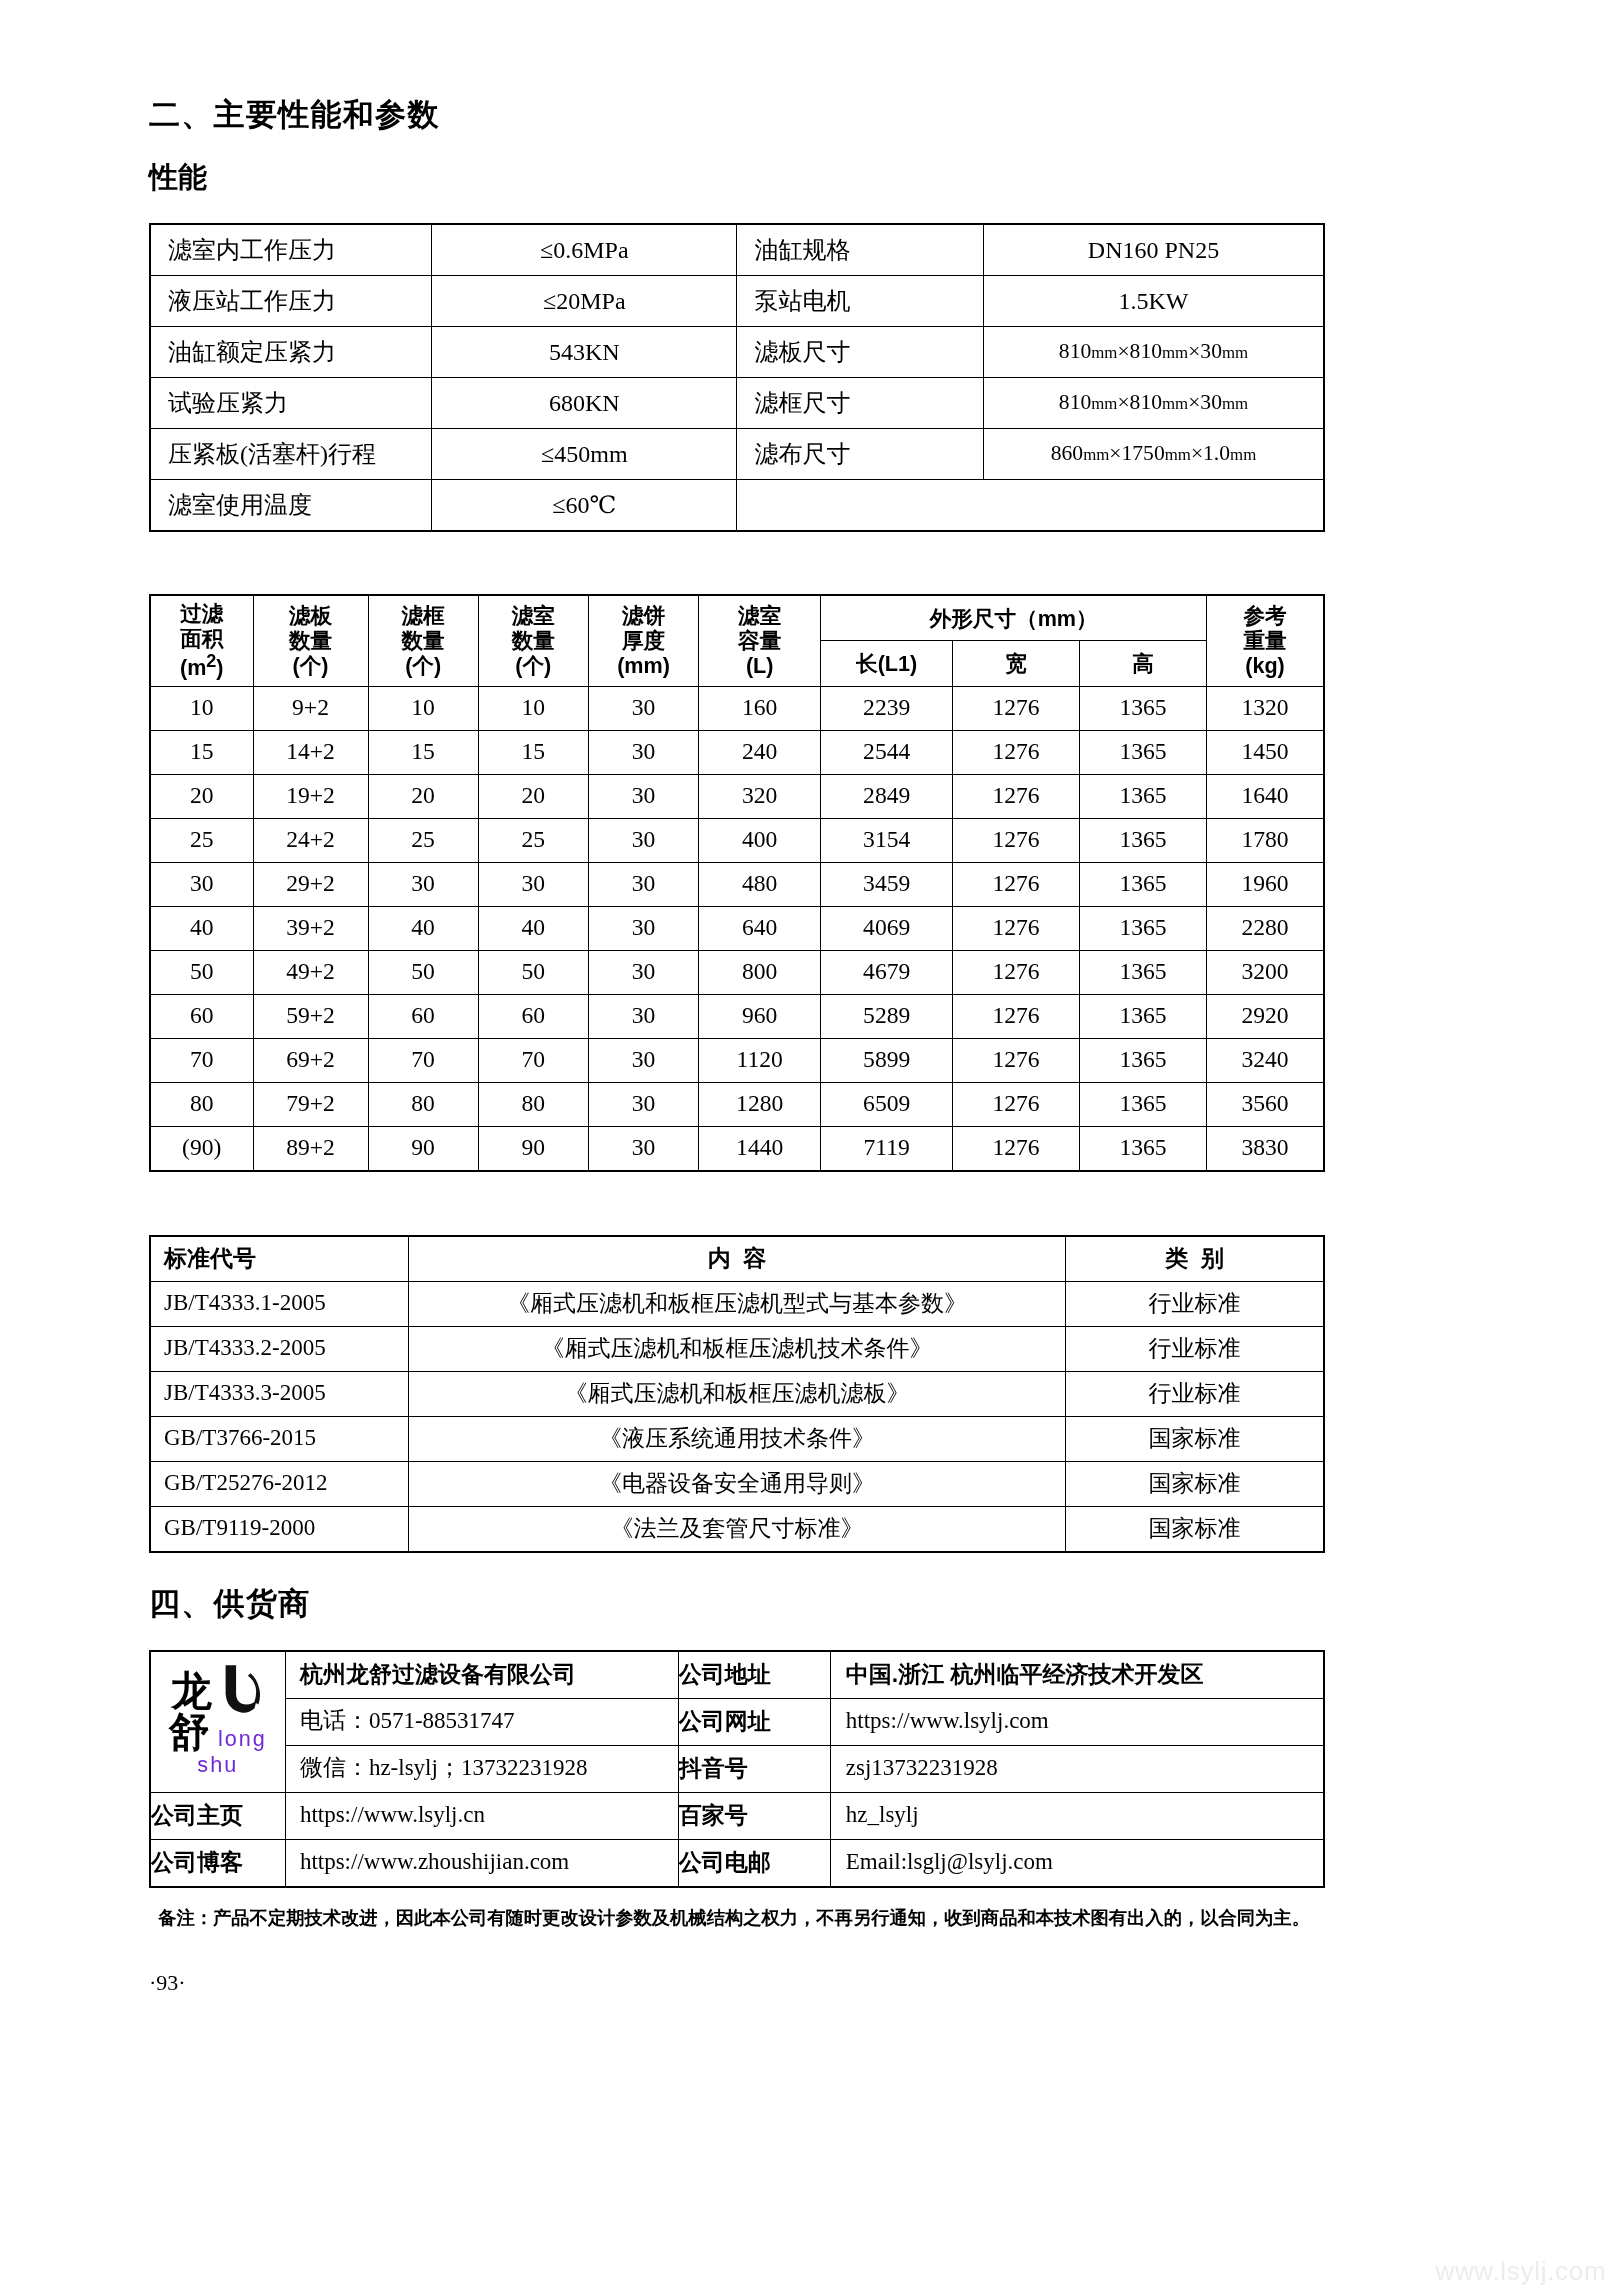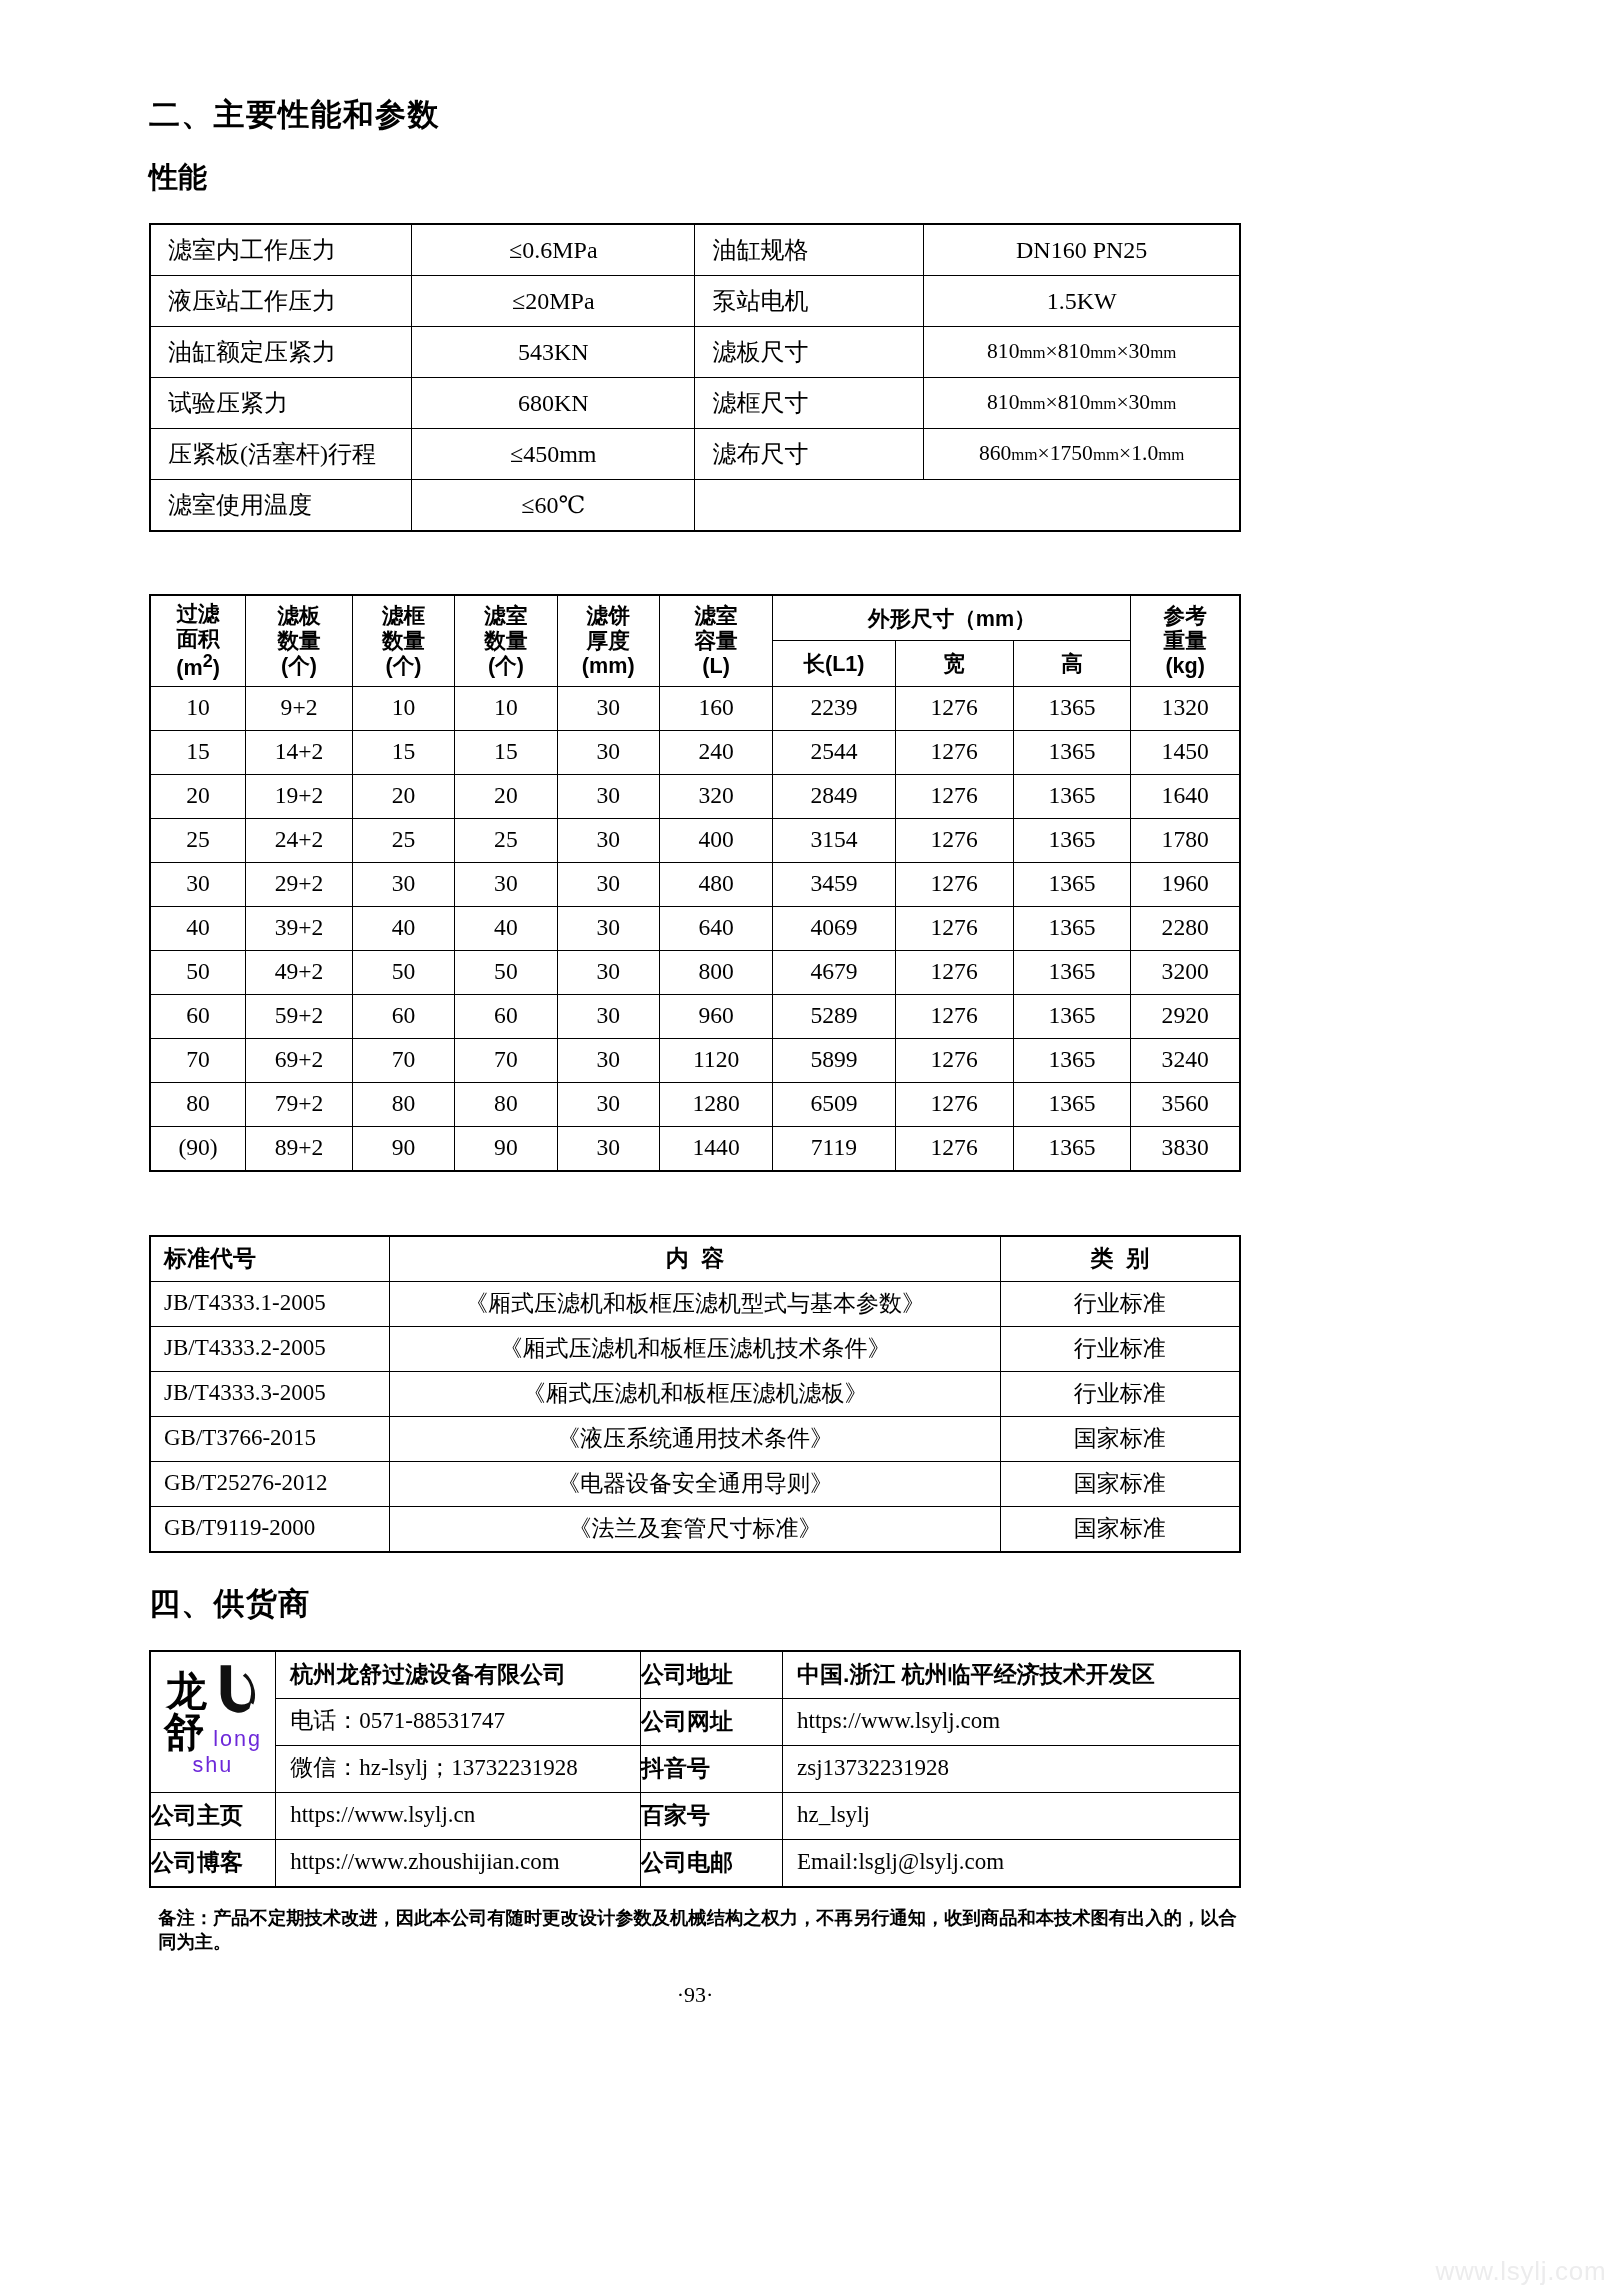--- a/index.html
+++ b/index.html
@@ -18,21 +18,21 @@
   .page {
     position: absolute;
     left: 0; top: 0;
     width: 1622px;
     height: 2295px;
   }
   .content {
     position: absolute;
     left: 149px;
     top: 98px;
-    width: 1092px;
+    width: 1176px;
   }
 
   h2.sec-head {
     font-family: "Liberation Sans", "DejaVu Sans", sans-serif;
     font-weight: bold;
     font-size: 31px;
     letter-spacing: 1.3px;
     margin: 0 0 0 0;
     padding: 0;
     line-height: 1.1;
@@ -169,23 +169,23 @@
 
   .note {
     font-family: "Liberation Sans", "DejaVu Sans", sans-serif;
     font-weight: bold;
     font-size: 18.3px;
     margin-top: 18.3px;
     padding-left: 9.2px;
     line-height: 1.3;
   }
   .pagenum {
-    text-align: center;
+    text-align: left;
     font-size: 22px;
-    margin-top: 28px;
+    margin-top: 40px;
     font-family: "Liberation Serif", "DejaVu Serif", serif;
   }
   .watermark {
     position: absolute;
     right: 15.7px;
     bottom: 7.9px;
     font-family: "Liberation Sans", "DejaVu Sans", sans-serif;
     font-size: 26px;
     color: #ececed;
     letter-spacing: 0.7px;

